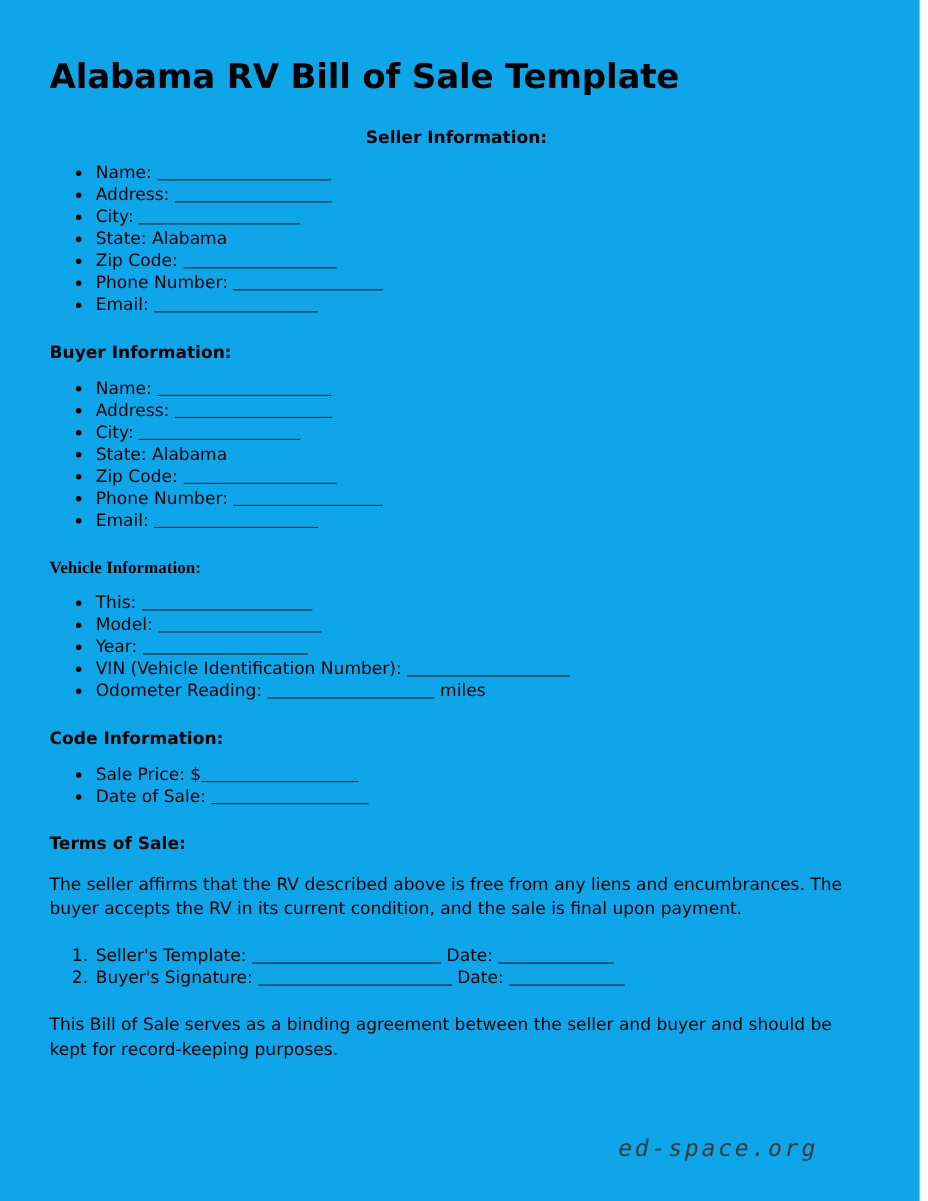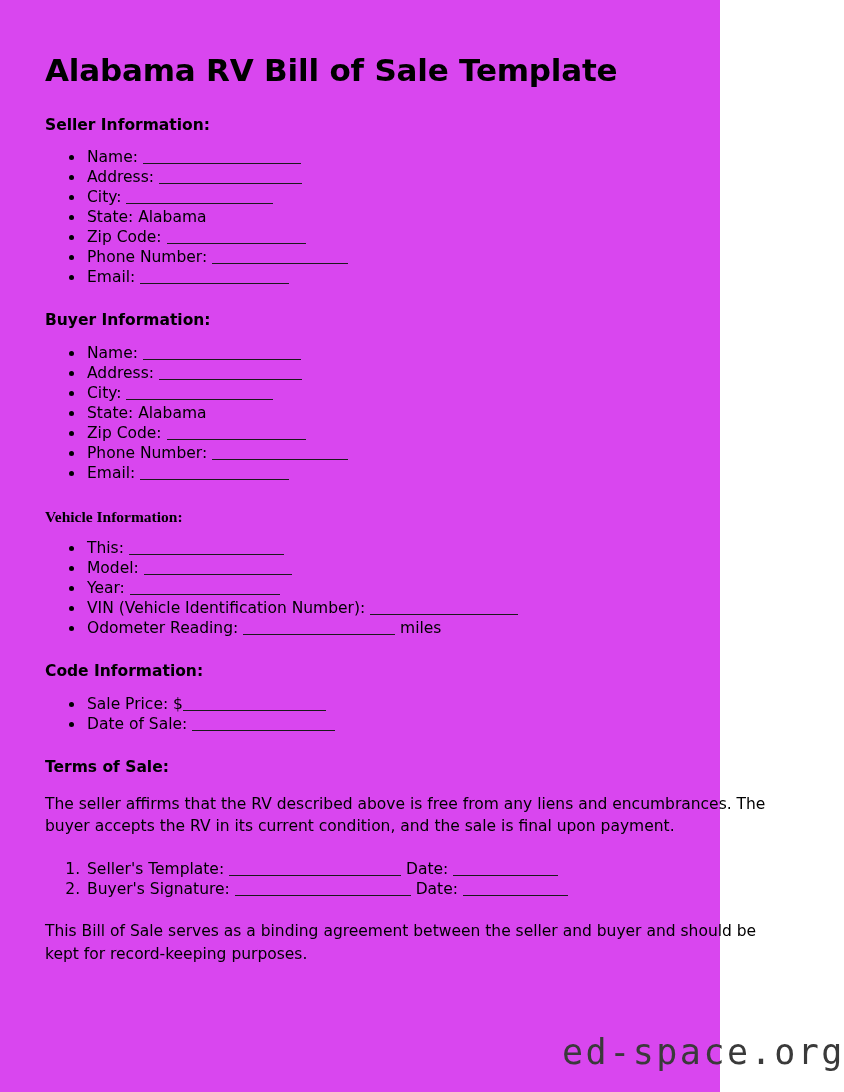--- a/index.html
+++ b/index.html
@@ -11,23 +11,23 @@
     width: 844px;
     height: 1092px;
     position: relative;
     font-family: "DejaVu Sans", sans-serif;
     color: #000000;
     overflow: hidden;
   }
   .page {
     position: absolute;
     left: 0; top: 0;
-    width: 720px;
+    width: 836px;
     height: 1092px;
-    background: #d946ef;
+    background: #0ea5e9;
   }
   .doc {
     position: absolute;
     left: 45px;
     top: 52px;
     width: 740px;
   }
   h1.doc-title {
     font-size: 31px;
     font-weight: bold;
@@ -67,37 +67,38 @@
     display: inline-block;
     border-bottom: 1.6px solid #1a1a1a;
     height: 0.92em;
     vertical-align: baseline;
     margin-bottom: -2px;
   }
   .lbl { white-space: pre; }
   .watermark {
     position: absolute;
     font-family: "DejaVu Sans Mono", monospace;
-    font-size: 35px;
+    font-size: 21px;
     letter-spacing: 2.5px;
     color: #3a3a3a;
     white-space: nowrap;
+    font-style: italic;
   }
   .sig-row { white-space: nowrap; }
 </style>
 </head>
 <body>
 
 <div class="page">
   <div class="doc">
 
     <h1 class="doc-title">Alabama RV Bill of Sale Template</h1>
 
 
-    <h2 class="section-heading" style="margin-bottom:12px;">Seller Information:</h2>
+    <h2 class="section-heading" style="margin-bottom:12px;text-align:center;">Seller Information:</h2>
     <ul class="field-list" id="seller-list" style="margin-bottom:22px;">
         <li><span class="lbl">Name: </span><span class="blank" style="width: 158px;"></span></li>
         <li><span class="lbl">Address: </span><span class="blank" style="width: 143px;"></span></li>
         <li><span class="lbl">City: </span><span class="blank" style="width: 147px;"></span></li>
         <li><span class="lbl">State: Alabama</span></li>
         <li><span class="lbl">Zip Code: </span><span class="blank" style="width: 139px;"></span></li>
         <li><span class="lbl">Phone Number: </span><span class="blank" style="width: 136px;"></span></li>
         <li><span class="lbl">Email: </span><span class="blank" style="width: 149px;"></span></li>
       </ul>
 

